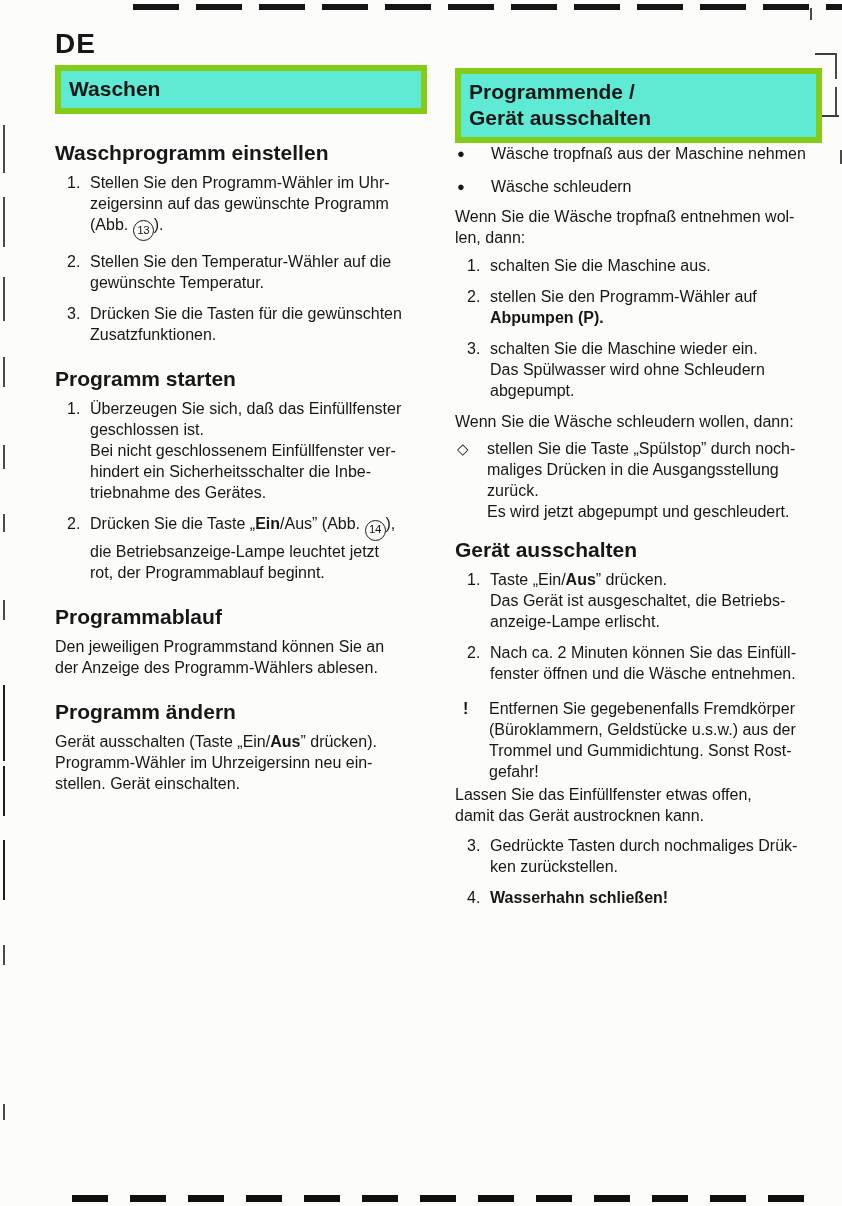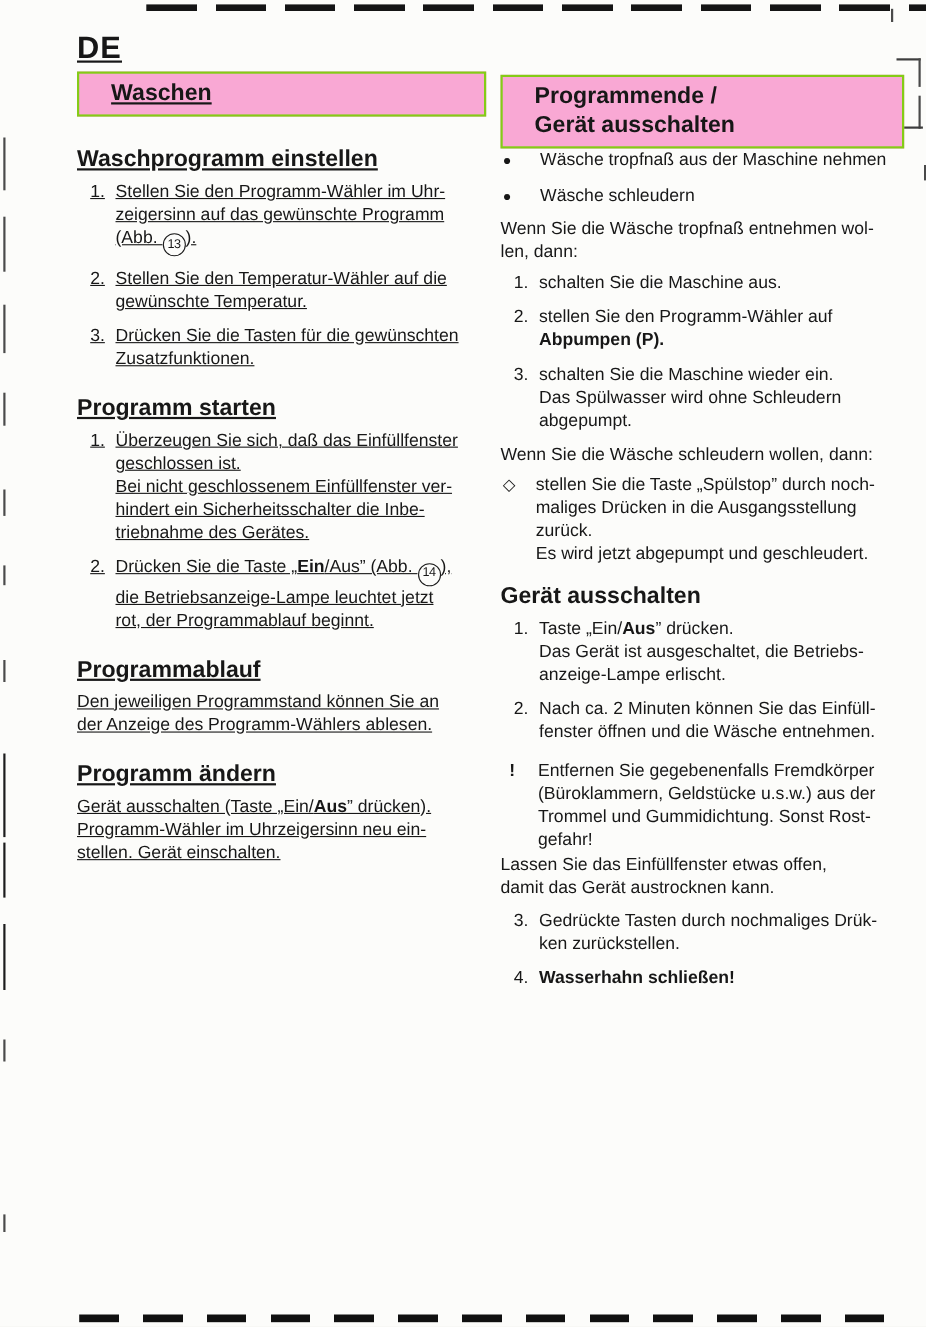--- a/index.html
+++ b/index.html
@@ -19,28 +19,28 @@
     background:repeating-linear-gradient(90deg,#151515 0 46px,transparent 46px 63px);
   }
   .edge-bottom{
     position:absolute;left:72px;top:1195px;width:732px;height:7px;
     background:repeating-linear-gradient(90deg,#101010 0 36px,transparent 36px 58px);
   }
   .mark-v{position:absolute;width:2px;background:#4a4a4a;}
   .mark-h{position:absolute;height:2px;background:#3d3d3d;}
   
   .col{position:absolute;font-size:16px;line-height:21px;}
-  .col-left{left:70px;top:33px;width:372px;text-decoration:underline;}
+  .col-left{left:55px;top:33px;width:372px;}
   .col-right{left:455px;top:68px;width:367px;}
   .de{font-size:28px;font-weight:700;letter-spacing:1px;}
   .titlebox{
-    border:2px solid #84cc16;
-    padding:5px 12px 6px 29px;
+    border:6px solid #84cc16;
+    padding:5px 12px 6px 8px;
     font-size:21px;font-weight:700;line-height:26px;
-    background:#f9a8d4;
+    background:#5eead4;
   }
   .titlebox .tline{display:block;}
   h2{
     font-size:21px;line-height:24px;font-weight:700;
     margin:22px 0 7px 0;
   }
   h2.first{margin-top:27px;}
   .txt{white-space:pre-line;}
   p.para{margin:9px 0 9px 0;white-space:pre-line;}
   .li{display:flex;margin:0 0 10px 0;}

